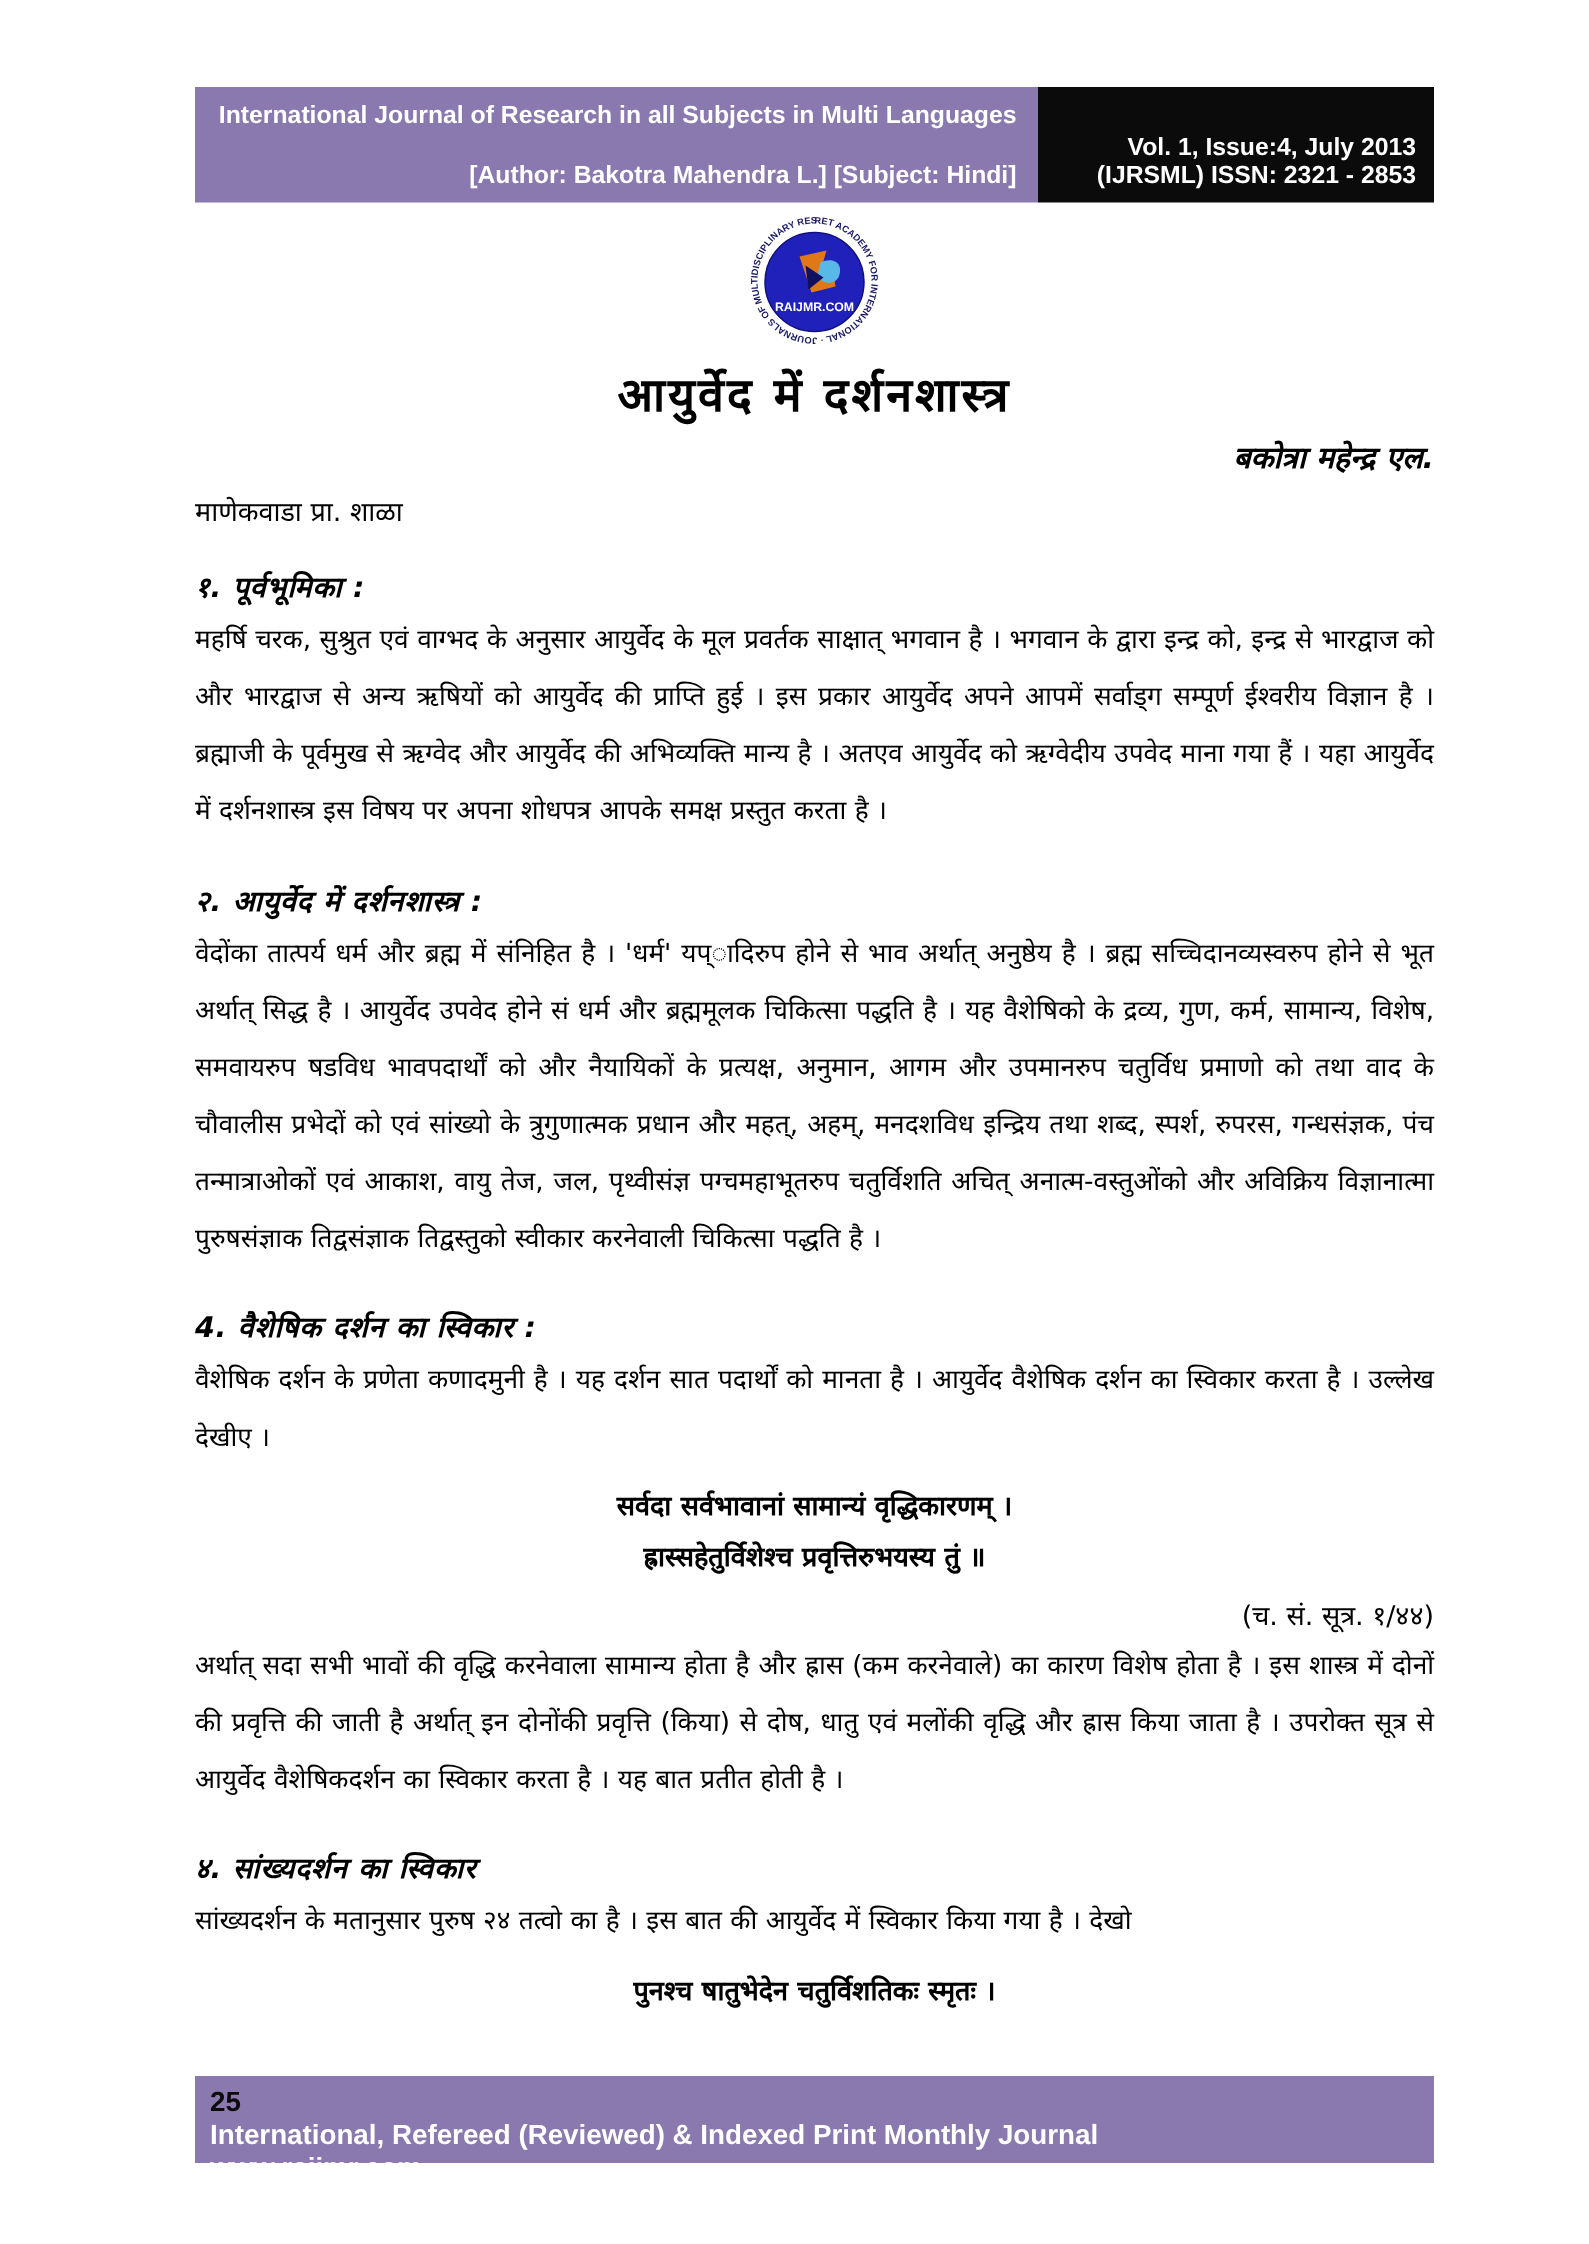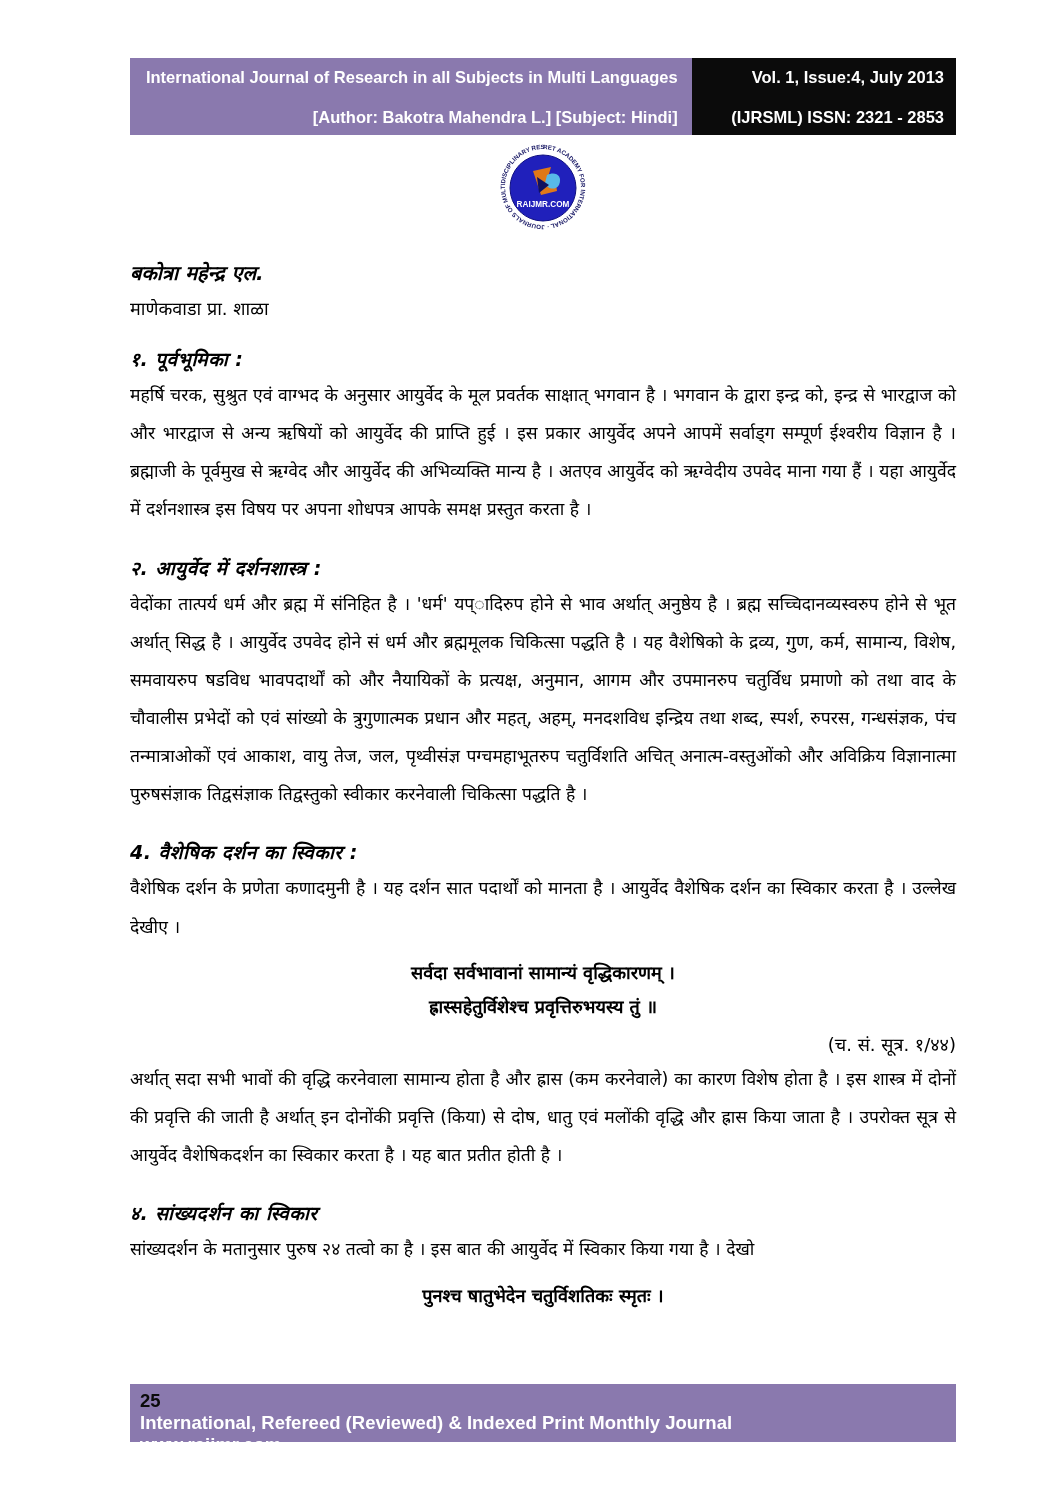--- a/index.html
+++ b/index.html
@@ -37,21 +37,21 @@
     font-size: 16.5px;
     align-items: flex-end;
   }
   .hdr-right {
     background: #0b0b0b;
     color: #ffffff;
     width: 32%;
     padding: 10px 12px 8px 12px;
     display: flex;
     flex-direction: column;
-    justify-content: space-between;
+    justify-content: flex-end;
     align-items: flex-end;
     text-align: right;
     font-family: "Liberation Sans", sans-serif;
     font-weight: bold;
     font-size: 16.5px;
   }
 
   
   .logo-wrap {
     display: flex;
@@ -62,25 +62,25 @@
 
   
   .title {
     text-align: center;
     font-size: 31px;
     font-weight: bold;
     letter-spacing: 2px;
     margin-top: 8px;
   }
   .author {
-    text-align: left;
+    text-align: right;
     font-size: 20px;
     font-weight: bold;
     font-style: italic;
-    margin-top: 26px;
+    margin-top: 8px;
   }
   .affil {
     text-align: left;
     font-size: 18px;
     margin-top: 10px;
   }
 
   
   .sec-h {
     font-size: 19px;
@@ -169,20 +169,21 @@
         <textPath href="#ringPath">RET ACADEMY FOR INTERNATIONAL · JOURNALS OF MULTIDISCIPLINARY RESEARCH ·</textPath>
       </text>
       <circle cx="46" cy="47" r="33" fill="#2020bb" stroke="#101080" stroke-width="1"></circle>
       <path d="M36 30 L54 26 L50 40 L58 36 L60 50 L44 54 Z" fill="#e07818"></path>
       <path d="M50 34 C58 30, 66 34, 62 44 C58 50, 50 48, 48 42 Z" fill="#58b8e8"></path>
       <path d="M40 36 L52 44 L42 52 Z" fill="#101060"></path>
       <text x="46" y="66" text-anchor="middle" font-size="8.2" font-family="Liberation Sans, sans-serif" font-weight="bold" fill="#ffffff">RAIJMR.COM</text>
     </svg>
   </div>
 
+  <div class="title">आयुर्वेद में दर्शनशास्त्र</div>
   <div class="author">बकोत्रा महेन्द्र एल.</div>
   <div class="affil">माणेकवाडा प्रा. शाळा</div>
 
   <div class="sec-h">१.  पूर्वभूमिका :</div>
   <div class="para">महर्षि चरक, सुश्रुत एवं वाग्भद के अनुसार आयुर्वेद के मूल प्रवर्तक साक्षात् भगवान  है । भगवान के द्वारा इन्द्र को, इन्द्र से भारद्वाज को और भारद्वाज से अन्य ऋषियों को आयुर्वेद की प्राप्ति हुई । इस प्रकार आयुर्वेद अपने आपमें सर्वाड्ग सम्पूर्ण ईश्वरीय विज्ञान है । ब्रह्माजी के पूर्वमुख से ऋग्वेद और आयुर्वेद की अभिव्यक्ति मान्य है । अतएव आयुर्वेद को ऋग्वेदीय उपवेद माना गया हैं । यहा आयुर्वेद में दर्शनशास्त्र इस विषय पर अपना शोधपत्र आपके समक्ष प्रस्तुत करता है ।</div>
 
   <div class="sec-h">२. आयुर्वेद में दर्शनशास्त्र :</div>
   <div class="para">वेदोंका तात्पर्य धर्म और ब्रह्म में संनिहित है । 'धर्म' यप्ादिरुप होने से भाव अर्थात् अनुष्ठेय है । ब्रह्म सच्चिदानव्यस्वरुप होने से भूत अर्थात् सिद्ध है । आयुर्वेद उपवेद होने सं धर्म और ब्रह्ममूलक चिकित्सा पद्धति है । यह वैशेषिको के द्रव्य, गुण, कर्म, सामान्य, विशेष, समवायरुप षडविध भावपदार्थों को और नैयायिकों के प्रत्यक्ष, अनुमान, आगम और उपमानरुप चतुर्विध प्रमाणो को तथा वाद के चौवालीस प्रभेदों को एवं सांख्यो के त्रुगुणात्मक प्रधान और महत्, अहम्, मनदशविध इन्द्रिय तथा शब्द, स्पर्श, रुपरस, गन्धसंज्ञक, पंच तन्मात्राओकों एवं आकाश, वायु तेज, जल, पृथ्वीसंज्ञ पग्चमहाभूतरुप चतुर्विशति अचित् अनात्म-वस्तुओंको और अविक्रिय विज्ञानात्मा पुरुषसंज्ञाक तिद्वसंज्ञाक तिद्वस्तुको स्वीकार करनेवाली चिकित्सा पद्धति है ।</div>
 
   <div class="sec-h">4. वैशेषिक दर्शन का स्विकार :</div>

